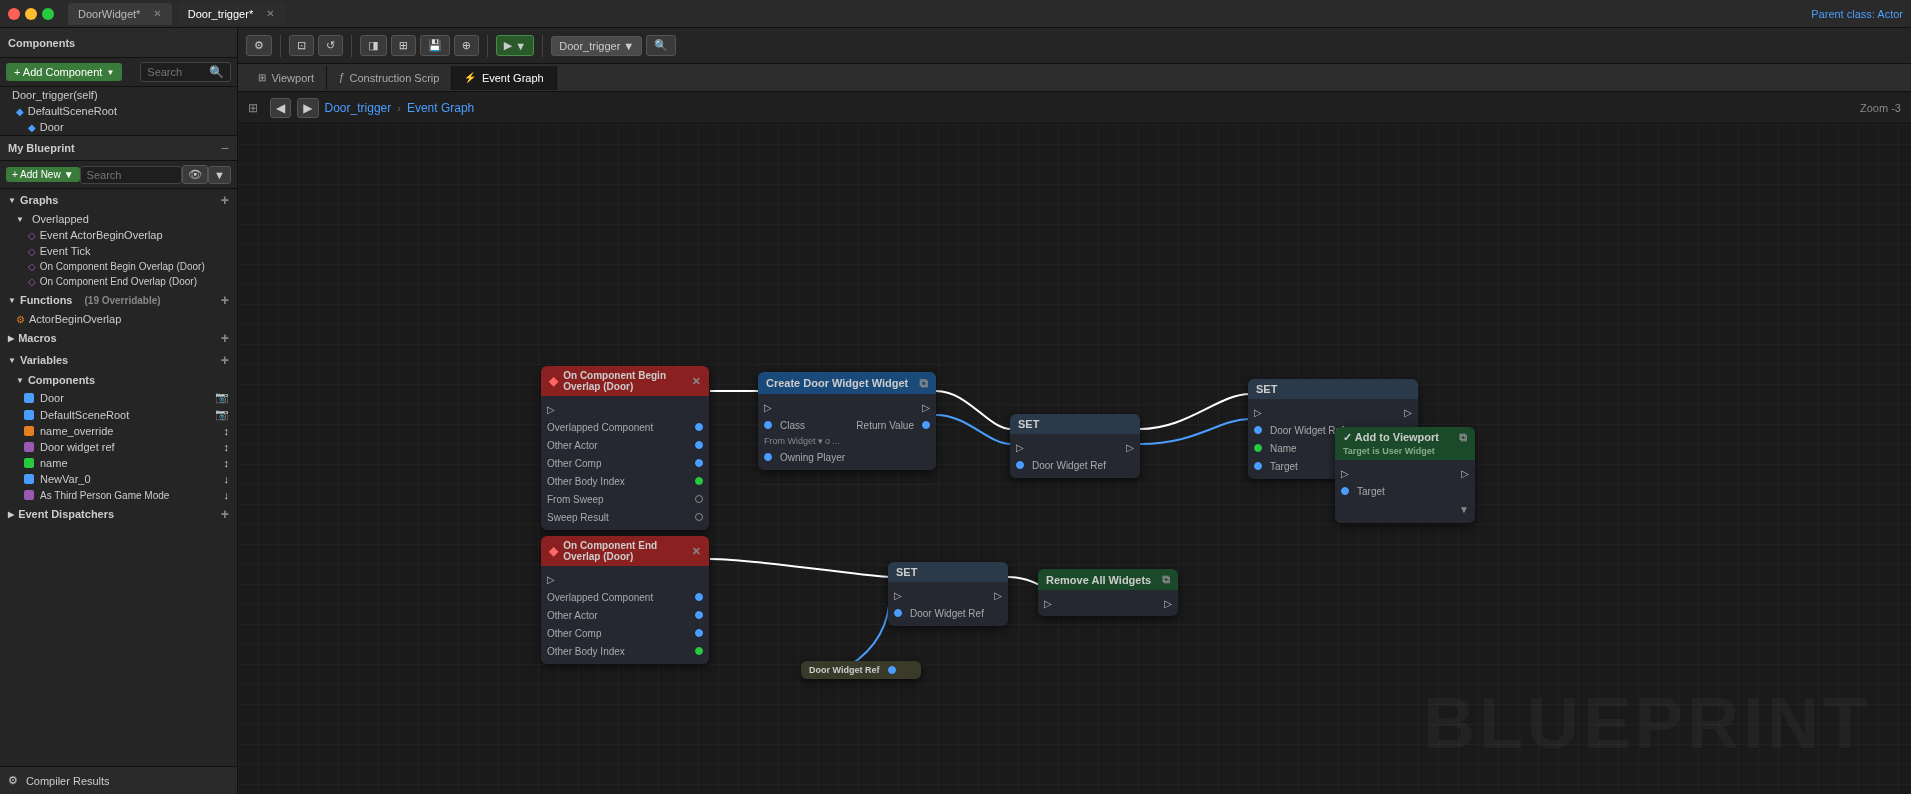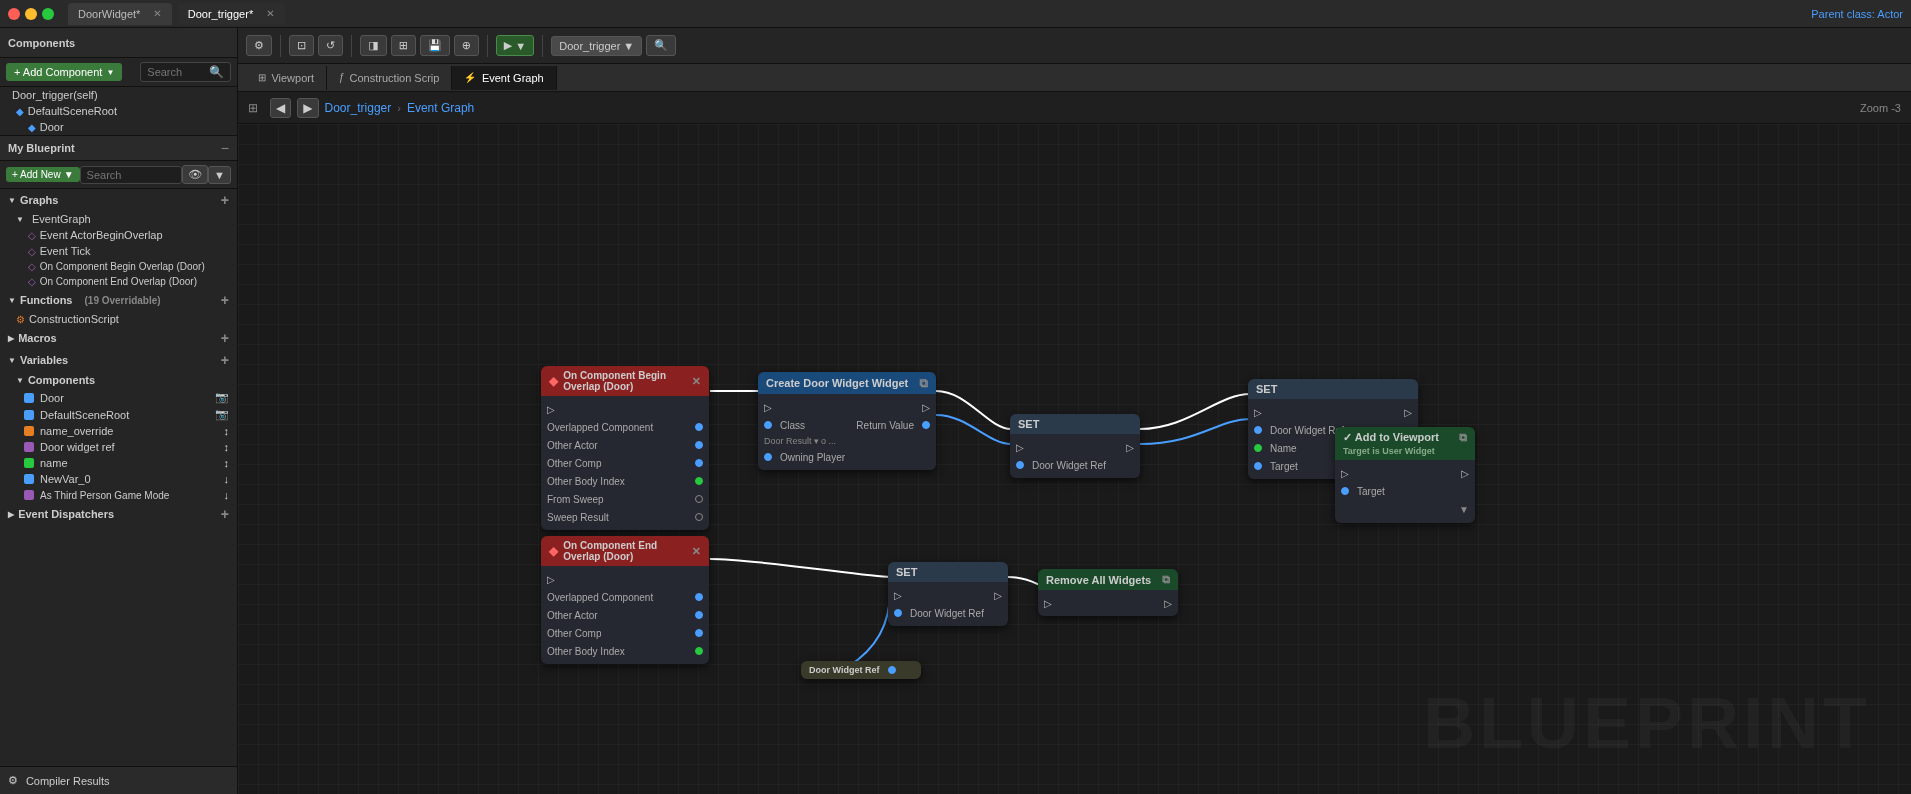--- a/index.html
+++ b/index.html
@@ -575,21 +575,21 @@
       <button class="filter-btn">▼</button>
     </div>
 
     <div class="section-row">
       <span class="triangle">▼</span>
       <span>Graphs</span>
       <span class="plus-btn">+</span>
     </div>
     <div class="tree-item level1">
       <span class="triangle">▼</span>
-      <span>EventGraph</span>
+      <span>Overlapped</span>
     </div>
     <div class="tree-item level2">
       <span class="tree-icon diamond">◇</span>
       <span>Event ActorBeginOverlap</span>
     </div>
     <div class="tree-item level2">
       <span class="tree-icon diamond">◇</span>
       <span>Event Tick</span>
     </div>
     <div class="tree-item level2">
@@ -602,21 +602,21 @@
     </div>
 
     <div class="section-row">
       <span class="triangle">▼</span>
       <span>Functions</span>
       <span style="color:#888;font-size:10px;margin-left:12px;">(19 Overridable)</span>
       <span class="plus-btn">+</span>
     </div>
     <div class="tree-item level1">
       <span class="tree-icon orange">⚙</span>
-      <span>ConstructionScript</span>
+      <span>ActorBeginOverlap</span>
     </div>
 
     <div class="section-row">
       <span class="triangle">▶</span>
       <span>Macros</span>
       <span class="plus-btn">+</span>
     </div>
 
     <div class="section-row">
       <span class="triangle">▼</span>
@@ -799,21 +799,21 @@
           <div class="node-pin-row" style="justify-content:space-between;">
             <span style="width:12px;display:inline-block;">▷</span>
             <span style="width:12px;display:inline-block;text-align:right;">▷</span>
           </div>
           <div class="node-pin-row" style="justify-content:space-between;">
             <div class="pin blue"></div>
             <span style="flex:1;color:#aaa;font-size:10px;margin-left:4px;">Class</span>
             <span style="color:#aaa;font-size:10px;margin-right:4px;">Return Value</span>
             <div class="pin blue"></div>
           </div>
-          <div style="padding:2px 6px;font-size:9px;color:#888;">Door Result ▾ o ...</div>
+          <div style="padding:2px 6px;font-size:9px;color:#888;">From Widget ▾ o ...</div>
           <div class="node-pin-row">
             <div class="pin blue"></div>
             <span style="color:#aaa;font-size:10px;margin-left:4px;">Owning Player</span>
           </div>
         </div>
       </div>
 
       <div class="bp-node node-set1">
         <div class="node-header" style="background:#2a3a4a;">
           <span>SET</span>

